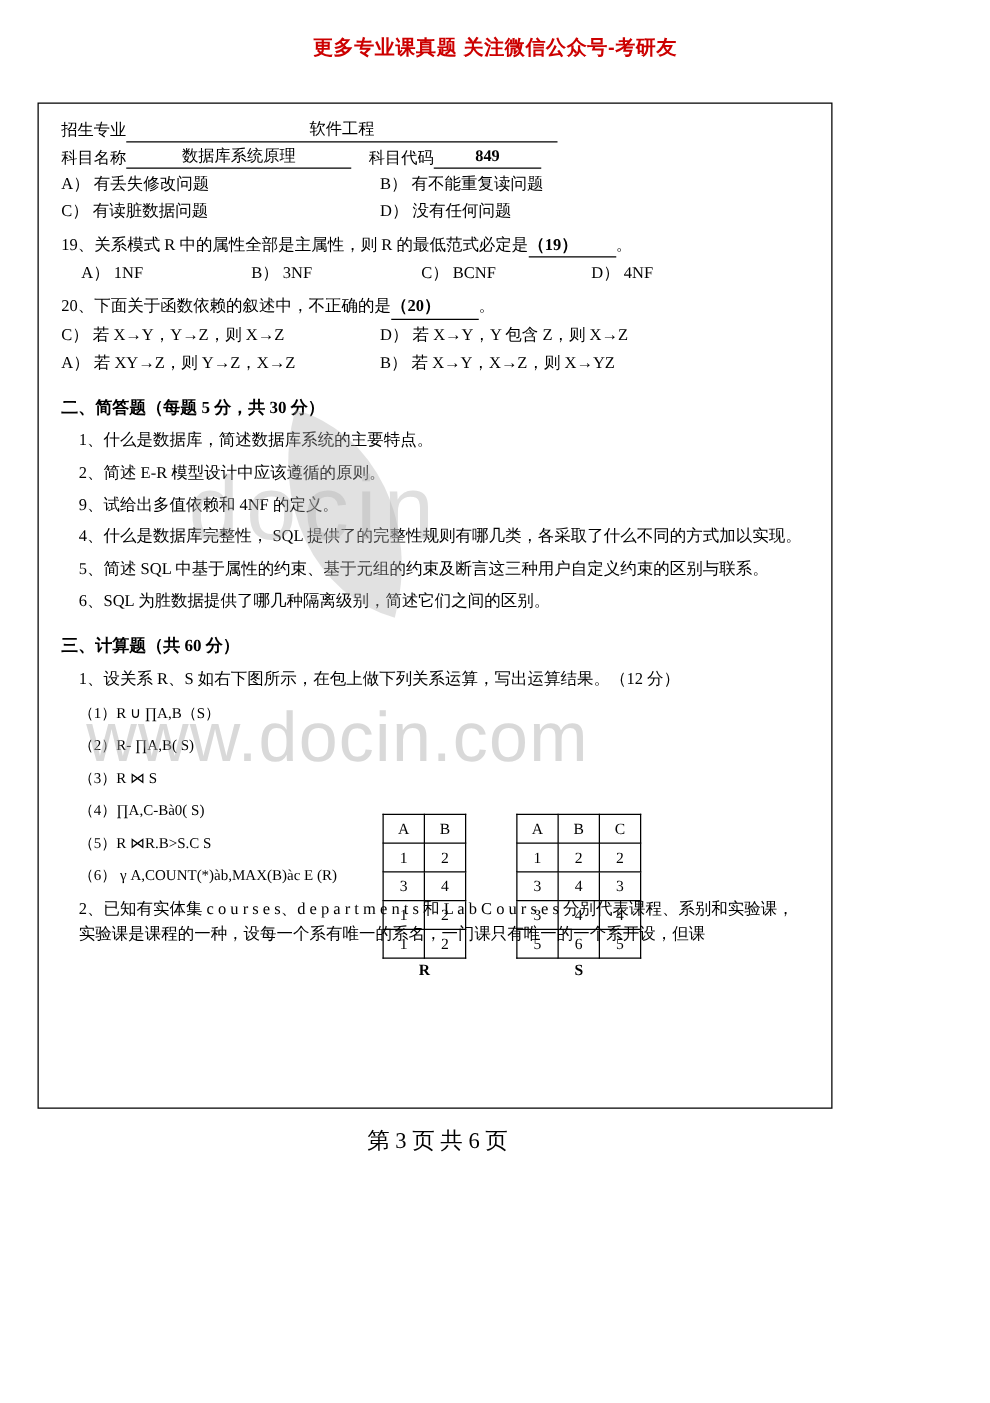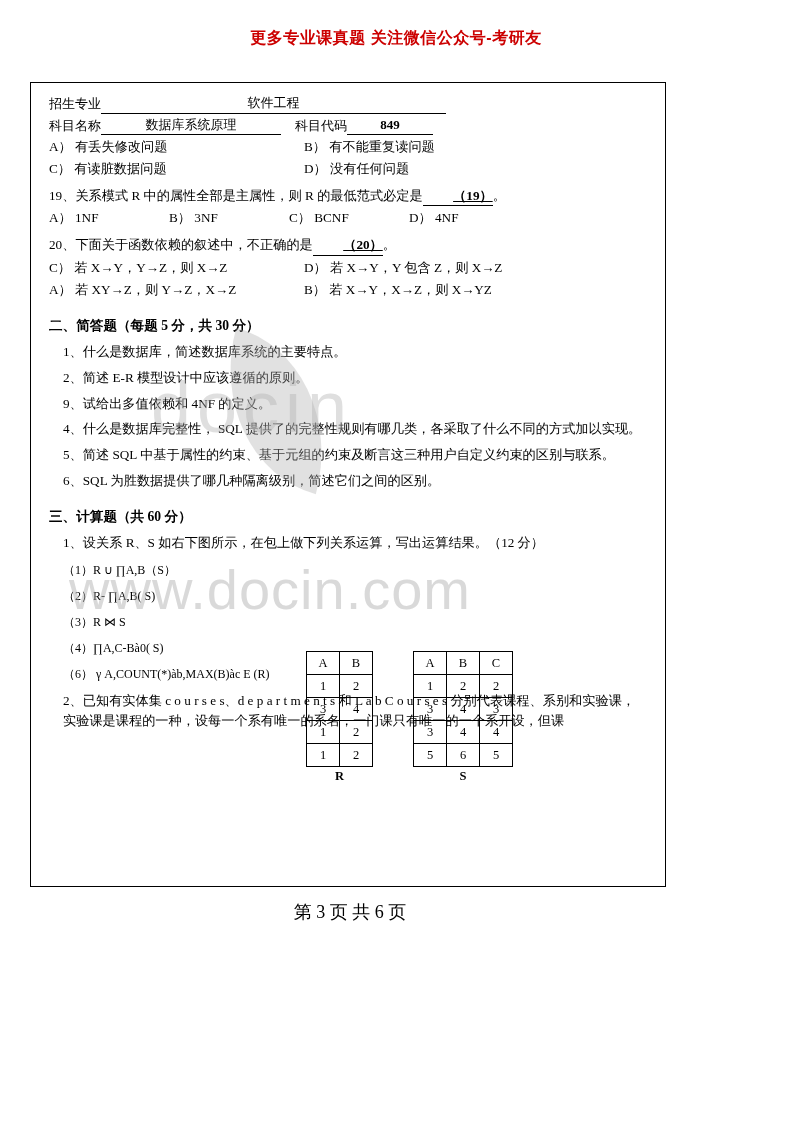--- a/index.html
+++ b/index.html
@@ -74,30 +74,29 @@
 
   .q-row {
     display: flex;
     margin-top: 2px;
   }
   .opt {
     white-space: nowrap;
   }
   .opt-a { width: 255px; }
   .opt-b { width: 255px; }
-  .opt4 { width: 120px; }
+  .opt4 { width: 120px; margin-left: 16px; }
 
   .qline { margin-top: 7px; }
   .blank-ul {
     border-bottom: 1px solid #000;
     display: inline-block;
     width: 70px;
-    text-align: right;
+    text-align: left;
     font-weight: bold;
-    text-decoration: underline;
   }
   .sec-title {
     font-weight: bold;
     margin-top: 16px;
     margin-bottom: 4px;
     font-size: 13.6px;
   }
   .item {
     margin-top: 6px;
     text-indent: 0;
@@ -295,20 +294,21 @@
       <div class="item">6、SQL 为胜数据提供了哪几种隔离级别，简述它们之间的区别。</div>
 
       <div class="sec-title">三、计算题（共 60 分）</div>
       <div class="item">1、设关系 R、S 如右下图所示，在包上做下列关系运算，写出运算结果。（12 分）</div>
 
       <div class="calc-list">
         <div class="calc-item">（1）R ∪ ∏A,B（S）</div>
         <div class="calc-item">（2）R- ∏A,B( S)</div>
         <div class="calc-item">（3）R ⋈ S</div>
         <div class="calc-item">（4）∏A,C-Bà0( S)</div>
+        <div class="calc-item">（5）R ⋈R.B&gt;S.C S</div>
         <div class="calc-item">（6） γ A,COUNT(*)àb,MAX(B)àc E (R)</div>
       </div>
 
       <div class="item" style="margin-top:8px;">2、已知有实体集 c o u r s e s、d e p a r t m e n t s 和 L a b  C o u r s e s 分别代表课程、系别和实验课，实验课是课程的一种，设每一个系有唯一的系名，一门课只有唯一的一个系开设，但课</div>
 
       <div class="tables">
         <div class="tbl-wrap">
           <table class="tbl">
             <tbody>
                 <tr>

